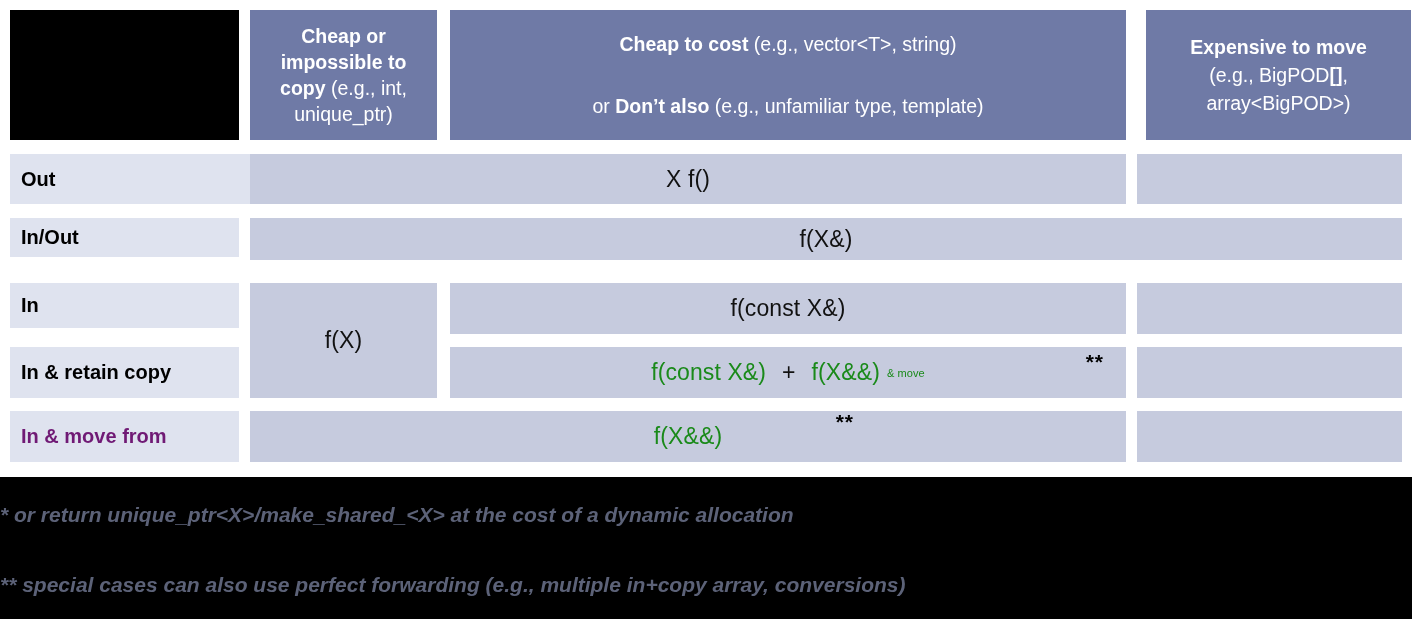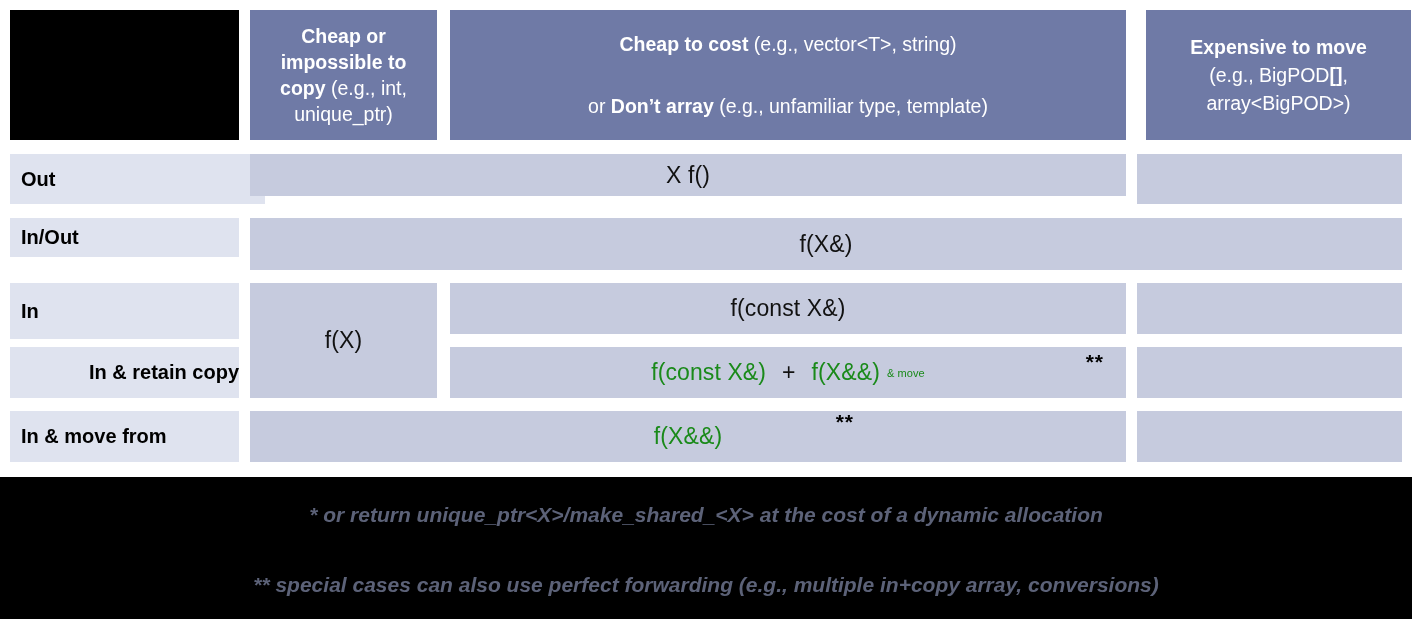--- a/index.html
+++ b/index.html
@@ -23,21 +23,21 @@
   }
   .hdr b{font-weight:700;}
 
   
   .rowlabel{
     background:#dfe3ef;color:#000000;
     font-size:20px;font-weight:700;
     justify-content:flex-start;text-align:left;
     padding-left:11px;
   }
-  .rowlabel.green{color:#000000;}
+  .rowlabel.green{color:#701a75;}
 
   
   .cell{
     background:#c6cbde;color:#111111;
     font-size:23px;font-weight:400;
     letter-spacing:.1px;
   }
   .cell.empty{}
   .green{color:#1a8a1a;}
   .blk-txt{color:#111111;}
@@ -46,21 +46,21 @@
     position:absolute;
     color:#000000;font-size:21px;font-weight:700;
     letter-spacing:1px;line-height:1;
   }
 
   
   .footer{
     position:absolute;left:0;width:1412px;background:#000000;
   }
   .note{
-    position:absolute;width:1412px;text-align:center;
+    position:absolute;width:1412px;
     color:#5c6278;font-style:italic;font-weight:700;
     font-size:21px;white-space:nowrap;
   }
 </style>
 </head>
 <body>
 
 <div class="sheet">
 
   <div class="blk corner" style="left:10px;top:10px;width:229px;height:130px;"></div>
@@ -71,55 +71,55 @@
       <span><b>impossible to</b></span><br>
       <span><b>copy</b> (e.g., int,</span><br>
       <span>unique_ptr)</span>
     </div>
   </div>
 
   <div class="blk hdr" style="left:450px;top:10px;width:676px;height:130px;flex-direction:column;">
     <div style="line-height:31px;">
       <span><b>Cheap to cost</b> (e.g., vector&lt;T&gt;, string)</span><br>
       <br>
-      <span>or <b>Don’t array</b> (e.g., unfamiliar type, template)</span>
+      <span>or <b>Don’t also</b> (e.g., unfamiliar type, template)</span>
     </div>
   </div>
 
   <div class="blk hdr" style="left:1137px;top:10px;width:265px;height:130px;flex-direction:column;margin-left:9px;">
     <div style="line-height:28px;">
       <span><b>Expensive to move</b></span><br>
       <span>(e.g., BigPOD<b>[]</b>,</span><br>
       <span>array&lt;BigPOD&gt;)</span>
     </div>
   </div>
 
   <div class="blk rowlabel" style="left:10px;top:154px;width:255px;height:50px;">
     <span>Out</span>
   </div>
   <div class="blk rowlabel" style="left:10px;top:218px;width:229px;height:39px;">
     <span>In/Out</span>
   </div>
-  <div class="blk rowlabel" style="left:10px;top:283px;width:229px;height:56px;">
+  <div class="blk rowlabel" style="left:10px;top:283px;width:229px;height:45px;">
     <span>In</span>
   </div>
-  <div class="blk rowlabel" style="left:10px;top:347px;width:229px;height:51px;justify-content:flex-end;">
+  <div class="blk rowlabel" style="left:10px;top:347px;width:229px;height:51px;">
     <span>In &amp; retain copy</span>
   </div>
   <div class="blk rowlabel green" style="left:10px;top:411px;width:229px;height:51px;">
     <span>In &amp; move from</span>
   </div>
 
-  <div class="blk cell" style="left:250px;top:154px;width:876px;height:42px;">
+  <div class="blk cell" style="left:250px;top:154px;width:876px;height:50px;">
     <span>X f()</span>
   </div>
 
   <div class="blk cell empty" style="left:1137px;top:154px;width:265px;height:50px;"></div>
 
-  <div class="blk cell" style="left:250px;top:218px;width:1152px;height:52px;">
+  <div class="blk cell" style="left:250px;top:218px;width:1152px;height:42px;">
     <span>f(X&amp;)</span>
   </div>
 
   <div class="blk cell" style="left:250px;top:283px;width:187px;height:115px;">
     <span>f(X)</span>
   </div>
 
   <div class="blk cell" style="left:450px;top:283px;width:676px;height:51px;">
     <span>f(const X&amp;)</span>
   </div>

